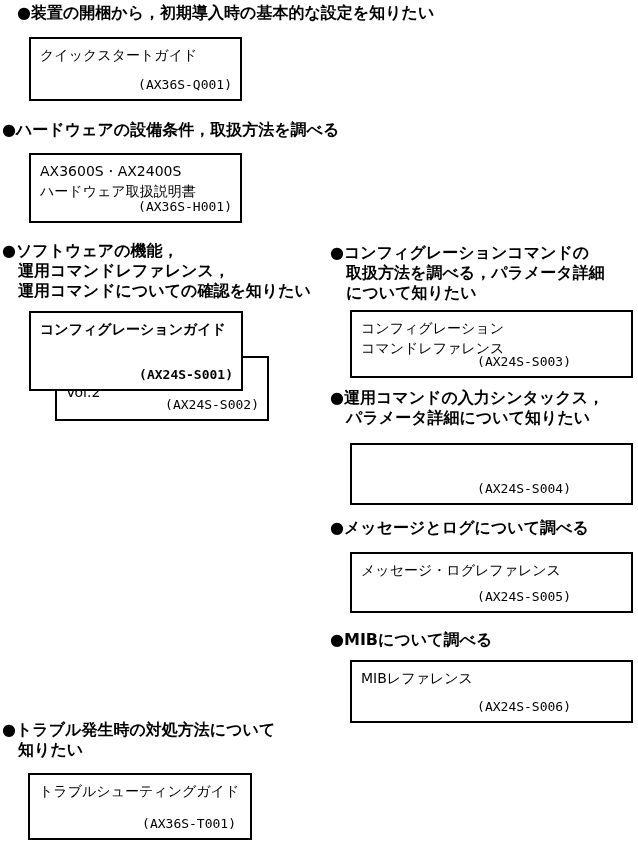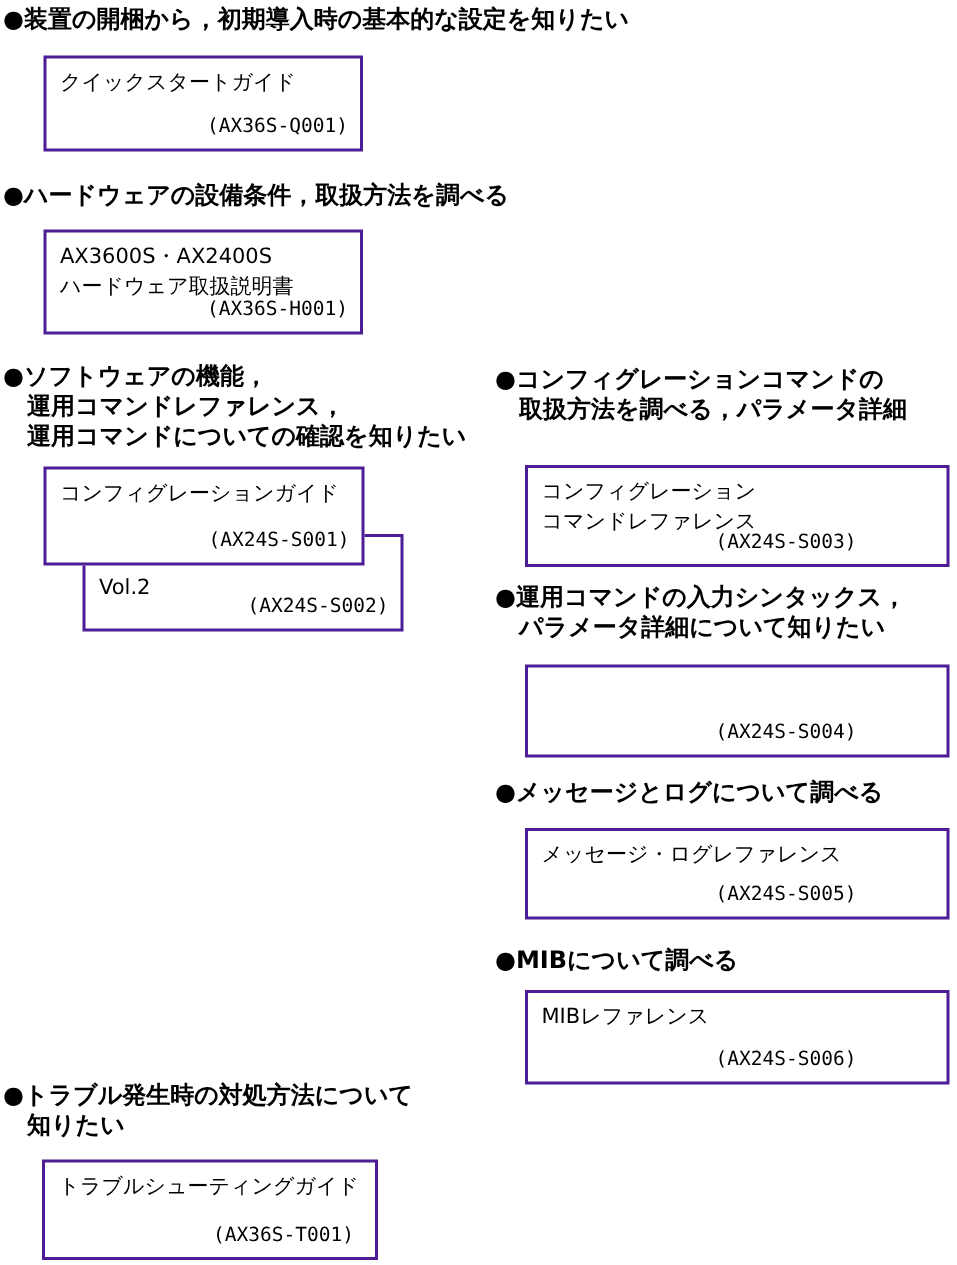--- a/index.html
+++ b/index.html
@@ -14,21 +14,21 @@
     font-weight:bold;
     font-size:16px;
     line-height:20px;
     white-space:nowrap;
     letter-spacing:0;
   }
   .heading .hline { display:block; }
   .heading .cont { margin-left:16px; }
   .doc-box {
     position:absolute;
-    border:2px solid #4c1d95;
+    border:2px solid #000000;
     background:#ffffff;
     padding:6px 6px 0 9px;
     font-size:14px;
     line-height:20px;
     white-space:nowrap;
   }
   .doc-box .bline { display:block; }
   .doc-box .code {
     position:absolute;
     right:8px;
@@ -39,21 +39,21 @@
   }
   .doc-box.tabbed .code { right:60px; }
   .doc-box.trouble .code { right:14px; }
   .doc-box.back-box { padding-top:24px; }
   .front-box { z-index:2; }
   .back-box { z-index:1; }
 </style>
 </head>
 <body>
 
-<div class="heading" style="left:2px; top:3px;text-align:center;">
+<div class="heading" style="left:17px; top:3px;text-align:center;">
   <span class="hline">●装置の開梱から，初期導入時の基本的な設定を知りたい</span>
 </div>
 
 <div class="doc-box" style="left:29px; top:37px; width:213px; height:64px;">
   <span class="bline">クイックスタートガイド</span>
   <span class="code">(AX36S-Q001)</span>
 </div>
 
 <div class="heading" style="left:2px; top:120px;">
   <span class="hline">●ハードウェアの設備条件，取扱方法を調べる</span>
@@ -69,38 +69,39 @@
   <span class="hline">●ソフトウェアの機能，</span>
   <span class="hline cont">運用コマンドレファレンス，</span>
   <span class="hline cont">運用コマンドについての確認を知りたい</span>
 </div>
 
 <div class="doc-box back-box" style="left:55px; top:356px; width:214px; height:65px;">
   <span class="bline">Vol.2</span>
   <span class="code">(AX24S-S002)</span>
 </div>
 
-<div class="doc-box front-box" style="left:29px; top:311px; width:214px; height:66px;">
+<div class="doc-box front-box" style="left:29px; top:311px; width:214px; height:80px;font-weight:bold;">
   <span class="bline">コンフィグレーションガイド</span>
   <span class="code">(AX24S-S001)</span>
 </div>
 
 <div class="heading" style="left:2px; top:720px;">
   <span class="hline">●トラブル発生時の対処方法について</span>
   <span class="hline cont">知りたい</span>
 </div>
 
 <div class="doc-box trouble" style="left:28px; top:773px; width:224px; height:67px;">
   <span class="bline">トラブルシューティングガイド</span>
   <span class="code">(AX36S-T001)</span>
 </div>
 
 <div class="heading" style="left:330px; top:243px;">
   <span class="hline">●コンフィグレーションコマンドの</span>
   <span class="hline cont">取扱方法を調べる，パラメータ詳細</span>
+  <span class="hline cont">について知りたい</span>
 </div>
 
 <div class="doc-box tabbed" style="left:350px; top:310px; width:283px; height:68px;">
   <span class="bline">コンフィグレーション</span>
   <span class="bline">コマンドレファレンス</span>
   <span class="code">(AX24S-S003)</span>
 </div>
 
 <div class="heading" style="left:330px; top:388px;">
   <span class="hline">●運用コマンドの入力シンタックス，</span>

